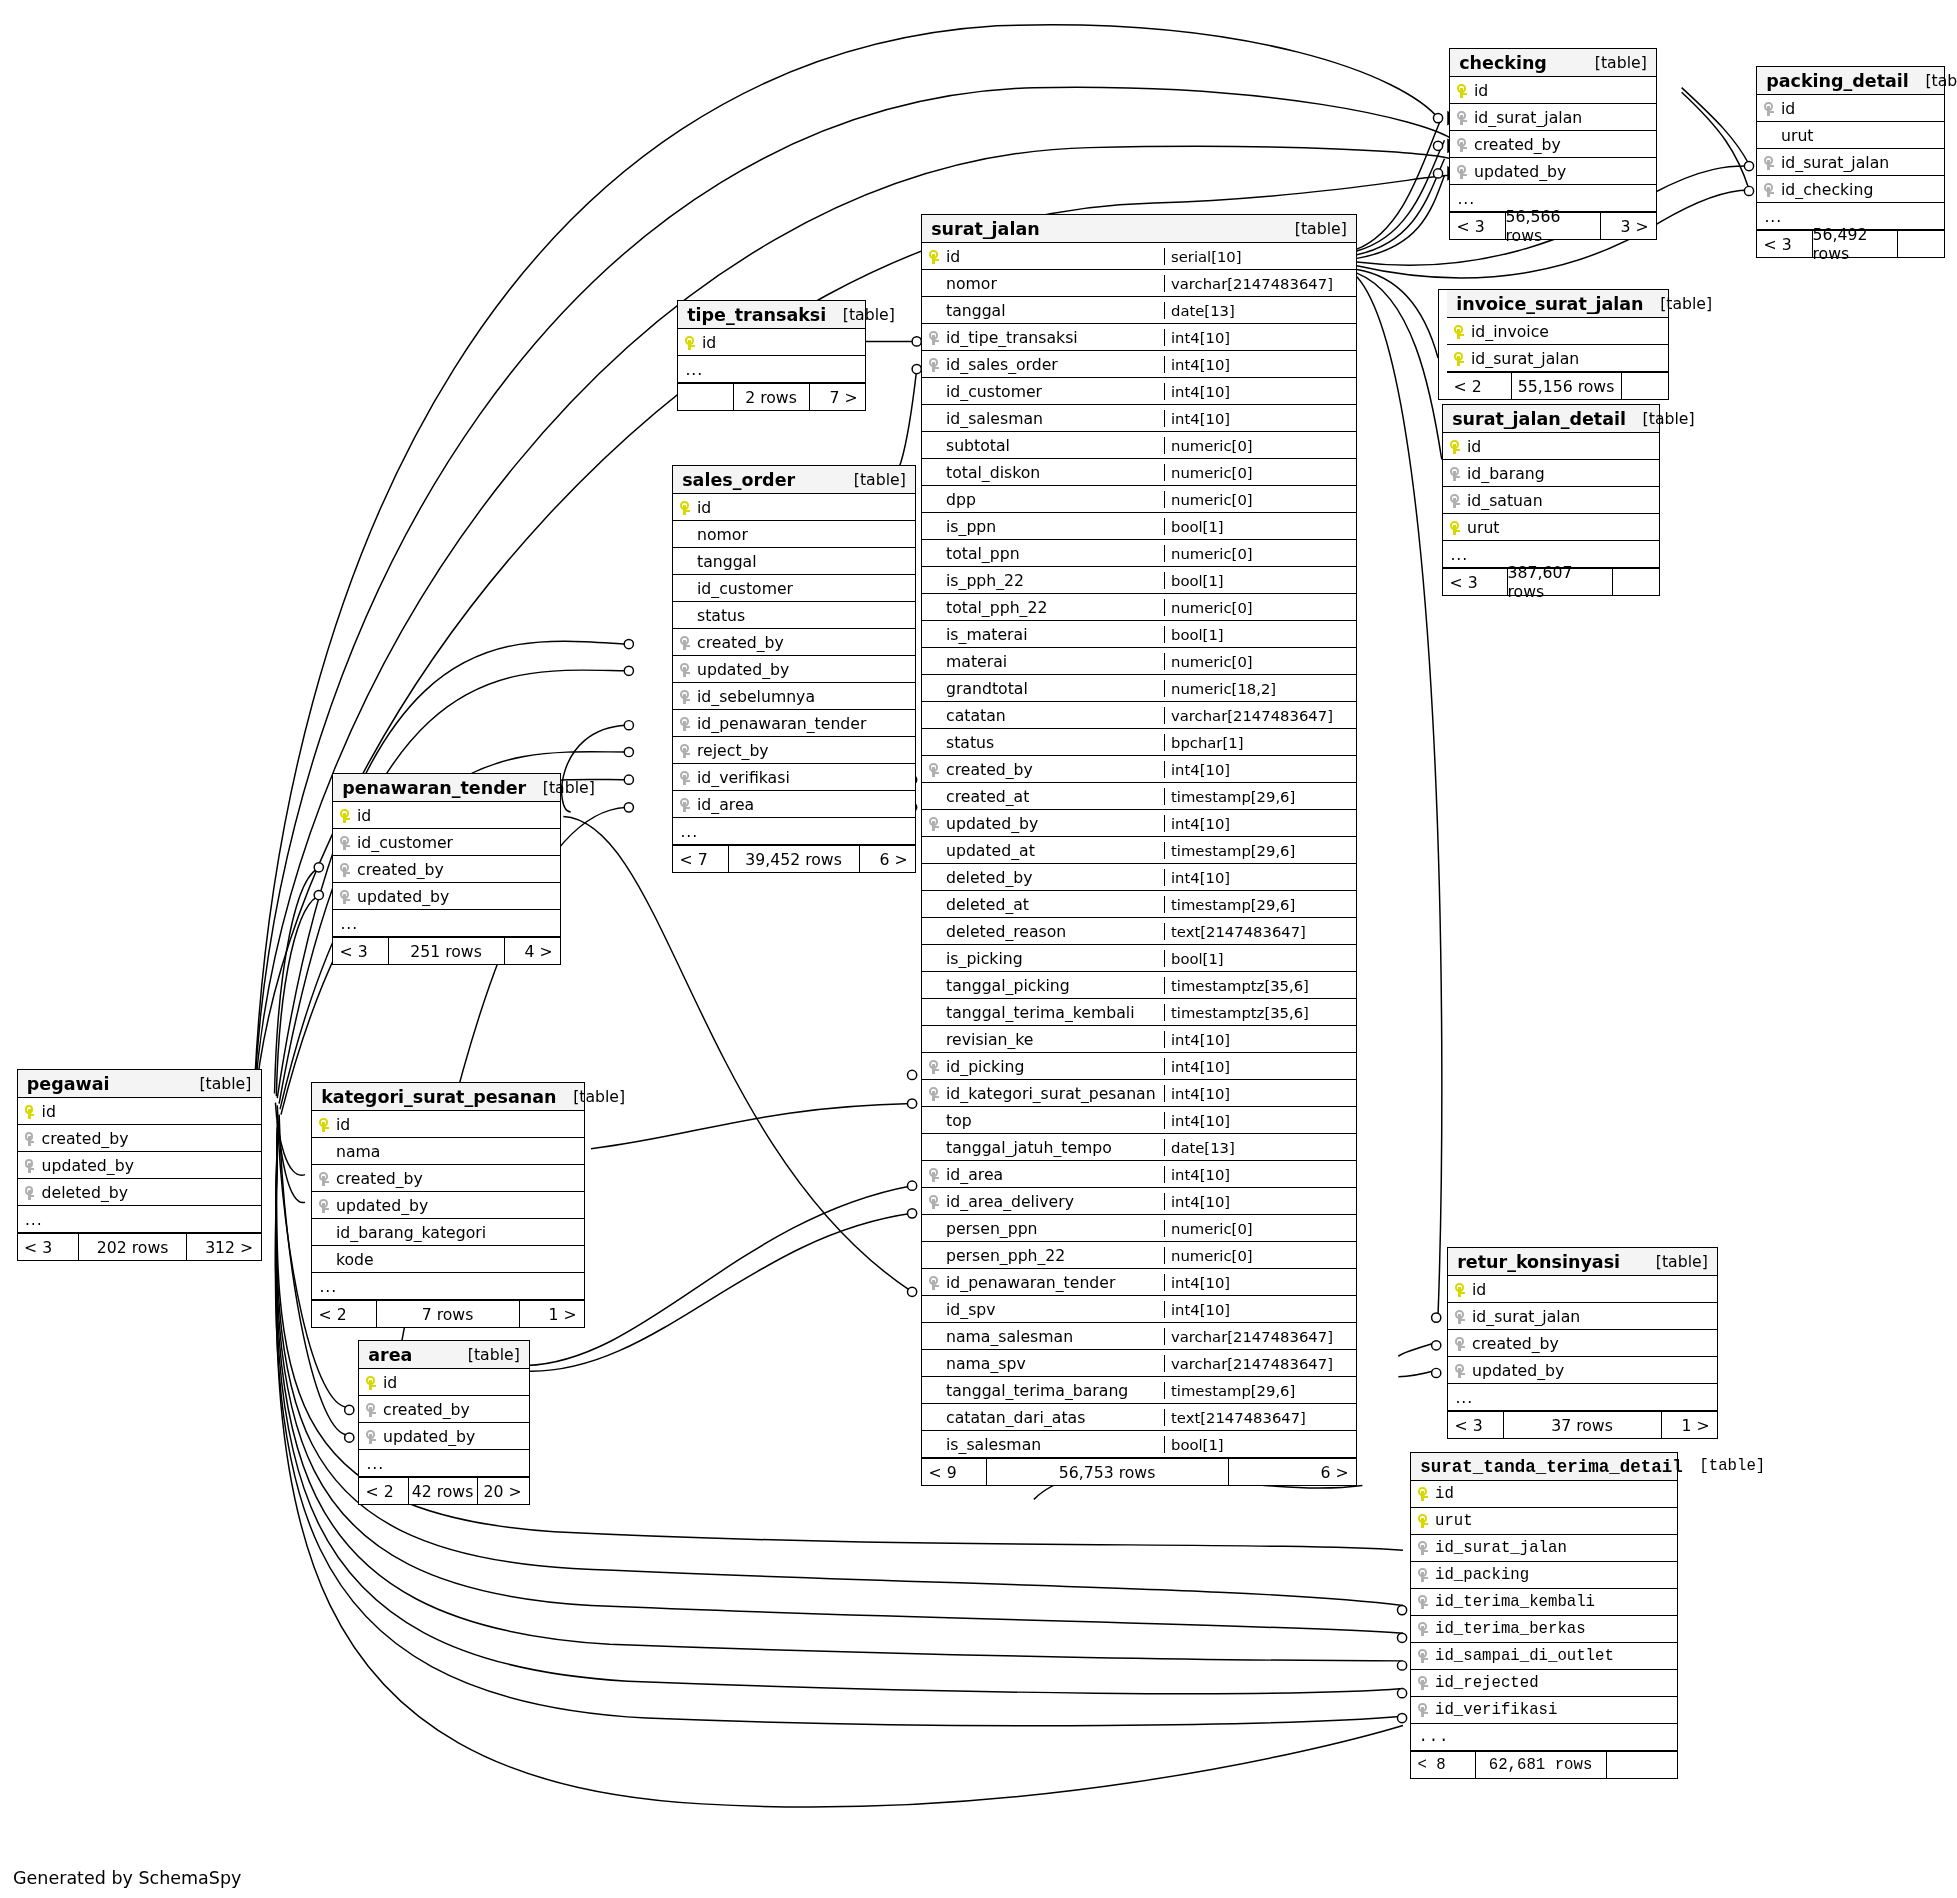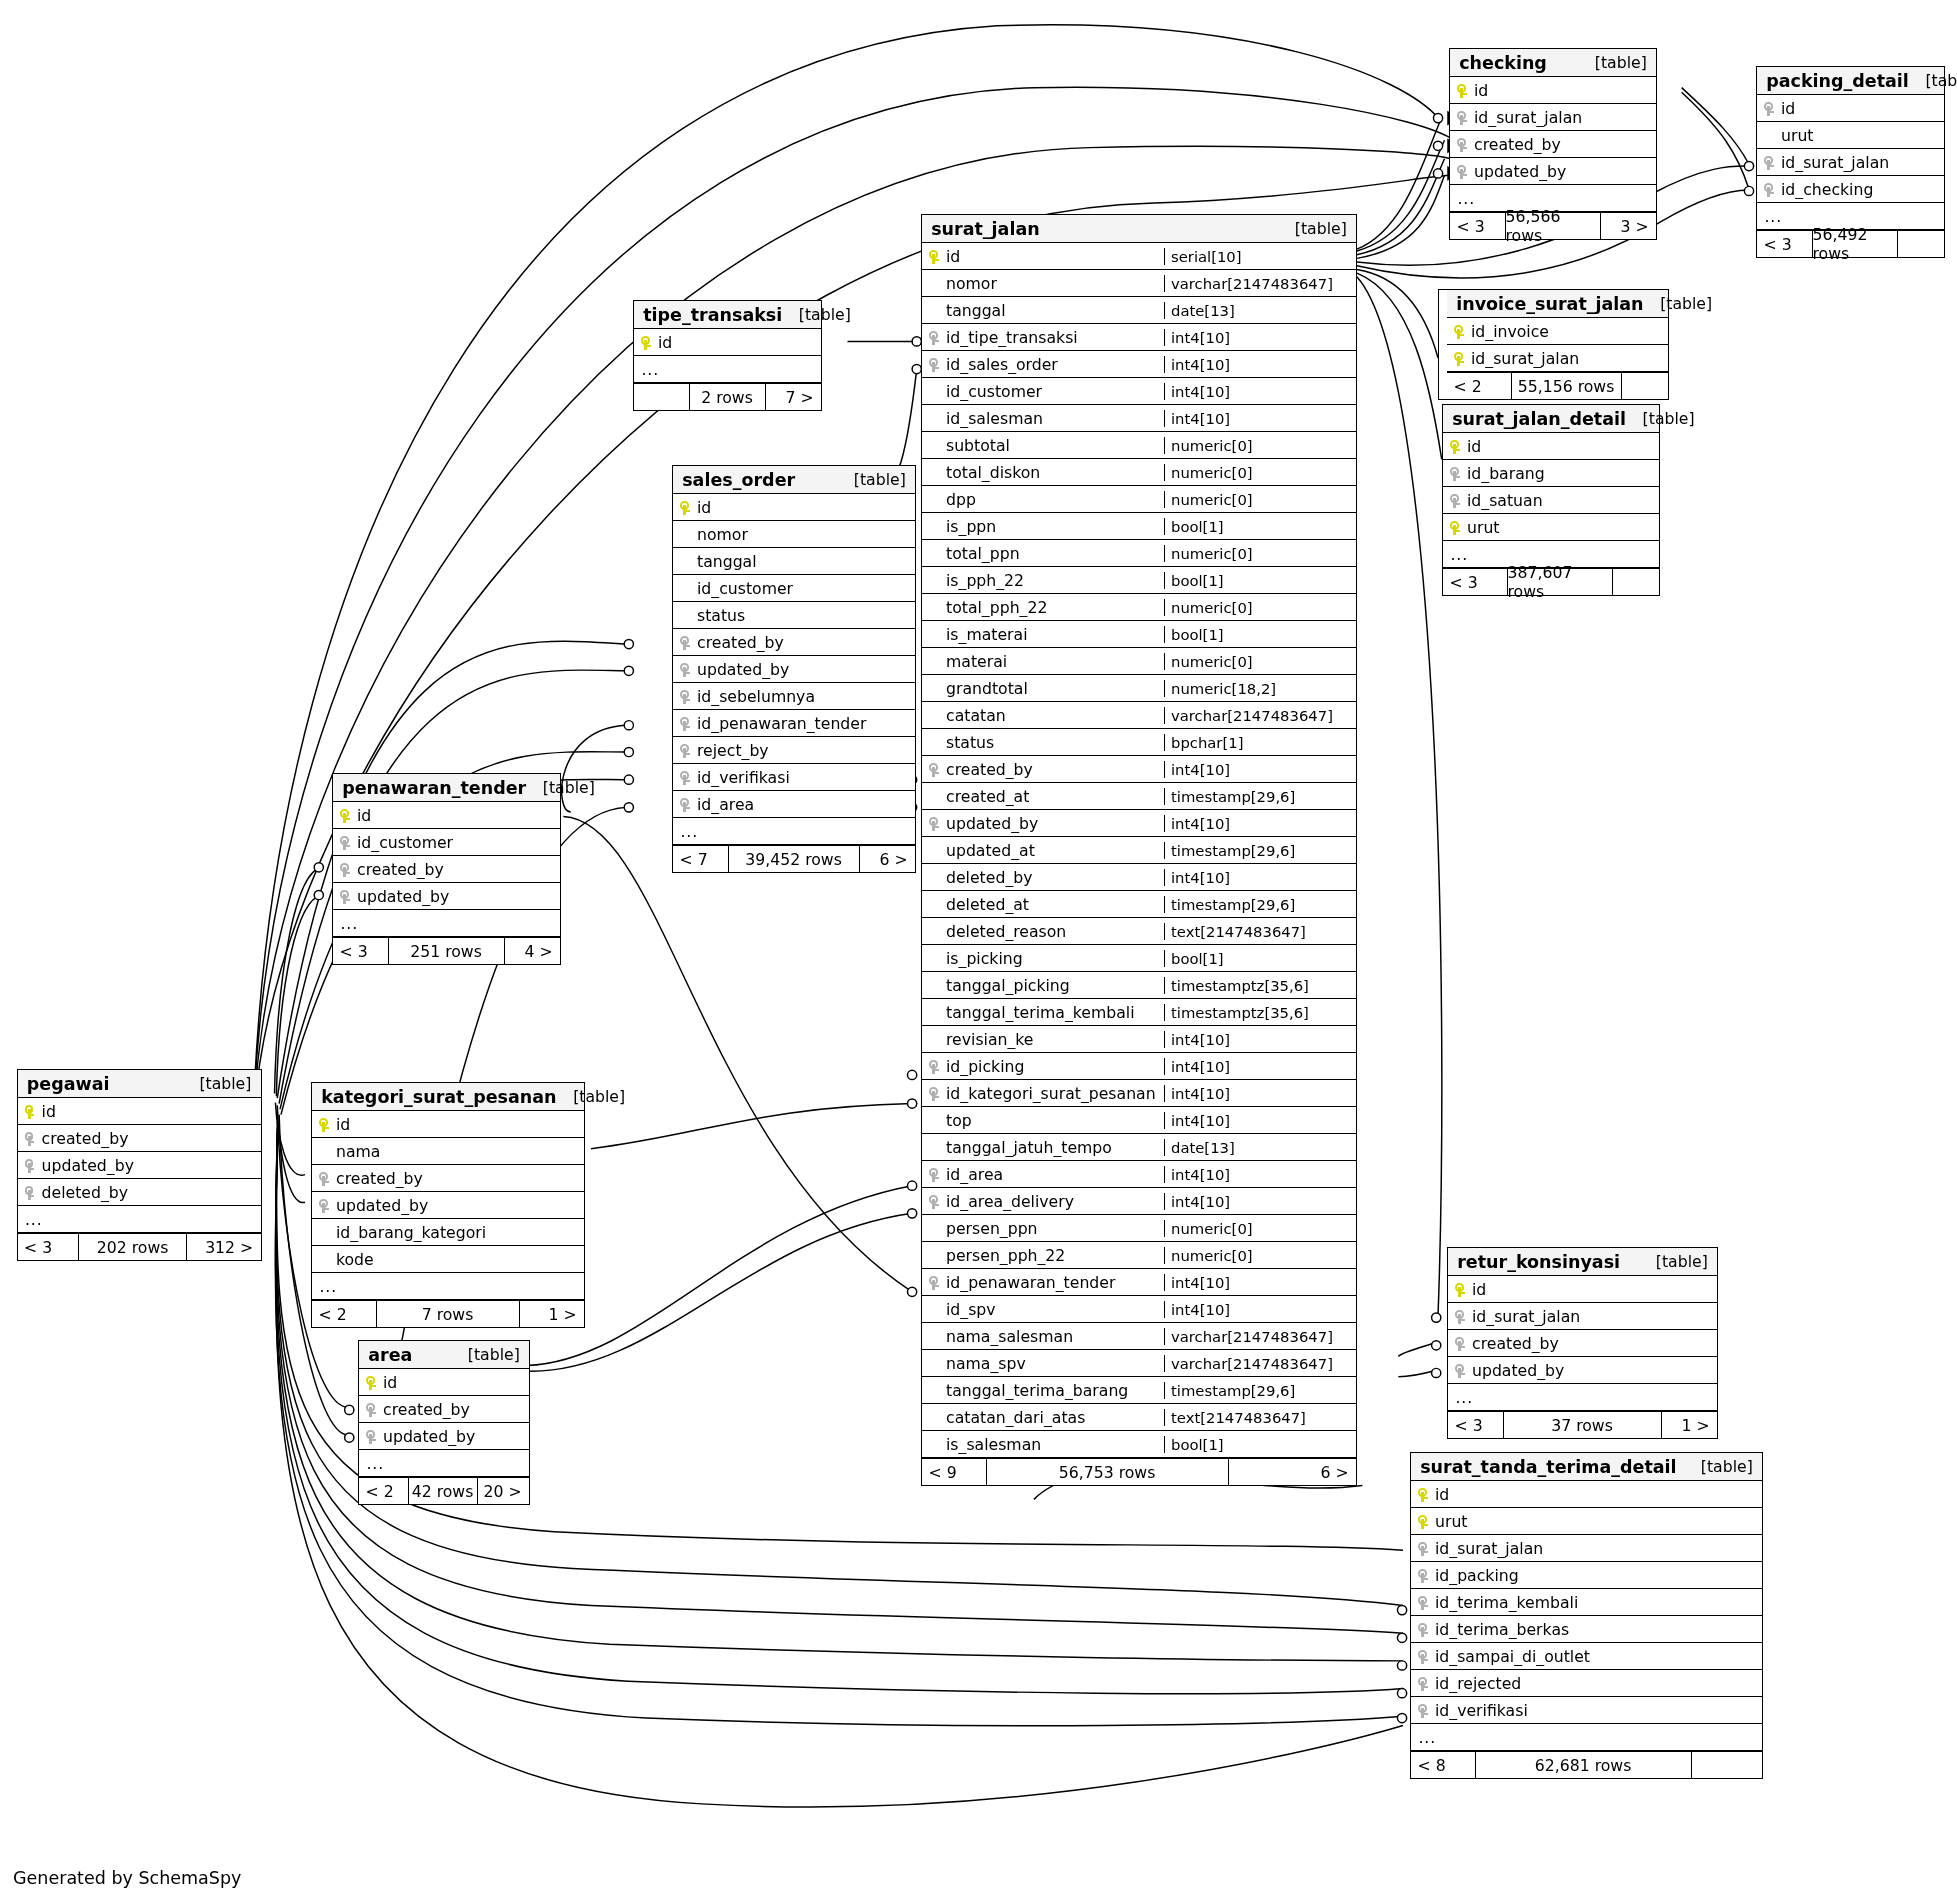--- a/index.html
+++ b/index.html
@@ -485,21 +485,21 @@
         </div>
         <div class="row ell">...</div>
       </div>
     <div class="foot">
       <div class="l" style="width:57px">&lt; 3</div>
       <div class="c">387,607 rows</div>
       <div class="r" style="width:39px"></div>
     </div>
   </div>
 
-  <div class="tbl" style="left:633px;top:300px;width:189px;">
+  <div class="tbl" style="left:677px;top:300px;width:189px;">
     <div class="hdr">
       <span class="tname">tipe_transaksi</span>
       <span class="ttag">[table]</span>
     </div>
     <div id="cols-tipe_transaksi">
         <div class="row">
           <span class="kcell"><span class="key kpri"><b></b><i></i><s></s></span></span>
           <span class="nm">id</span>
         </div>
         <div class="row ell">...</div>
@@ -726,21 +726,21 @@
         </div>
         <div class="row ell">...</div>
       </div>
     <div class="foot">
       <div class="l" style="width:48px">&lt; 3</div>
       <div class="c">37 rows</div>
       <div class="r" style="width:48px">1 &gt;</div>
     </div>
   </div>
 
-  <div class="tbl" style="left:1410px;top:1452px;width:353px;">
+  <div class="tbl" style="left:1410px;top:1452px;width:268px;font-family:Liberation Mono, monospace;">
     <div class="hdr">
       <span class="tname">surat_tanda_terima_detail</span>
       <span class="ttag">[table]</span>
     </div>
     <div id="cols-surat_tanda_terima_detail">
         <div class="row">
           <span class="kcell"><span class="key kpri"><b></b><i></i><s></s></span></span>
           <span class="nm">id</span>
         </div>
         <div class="row">

